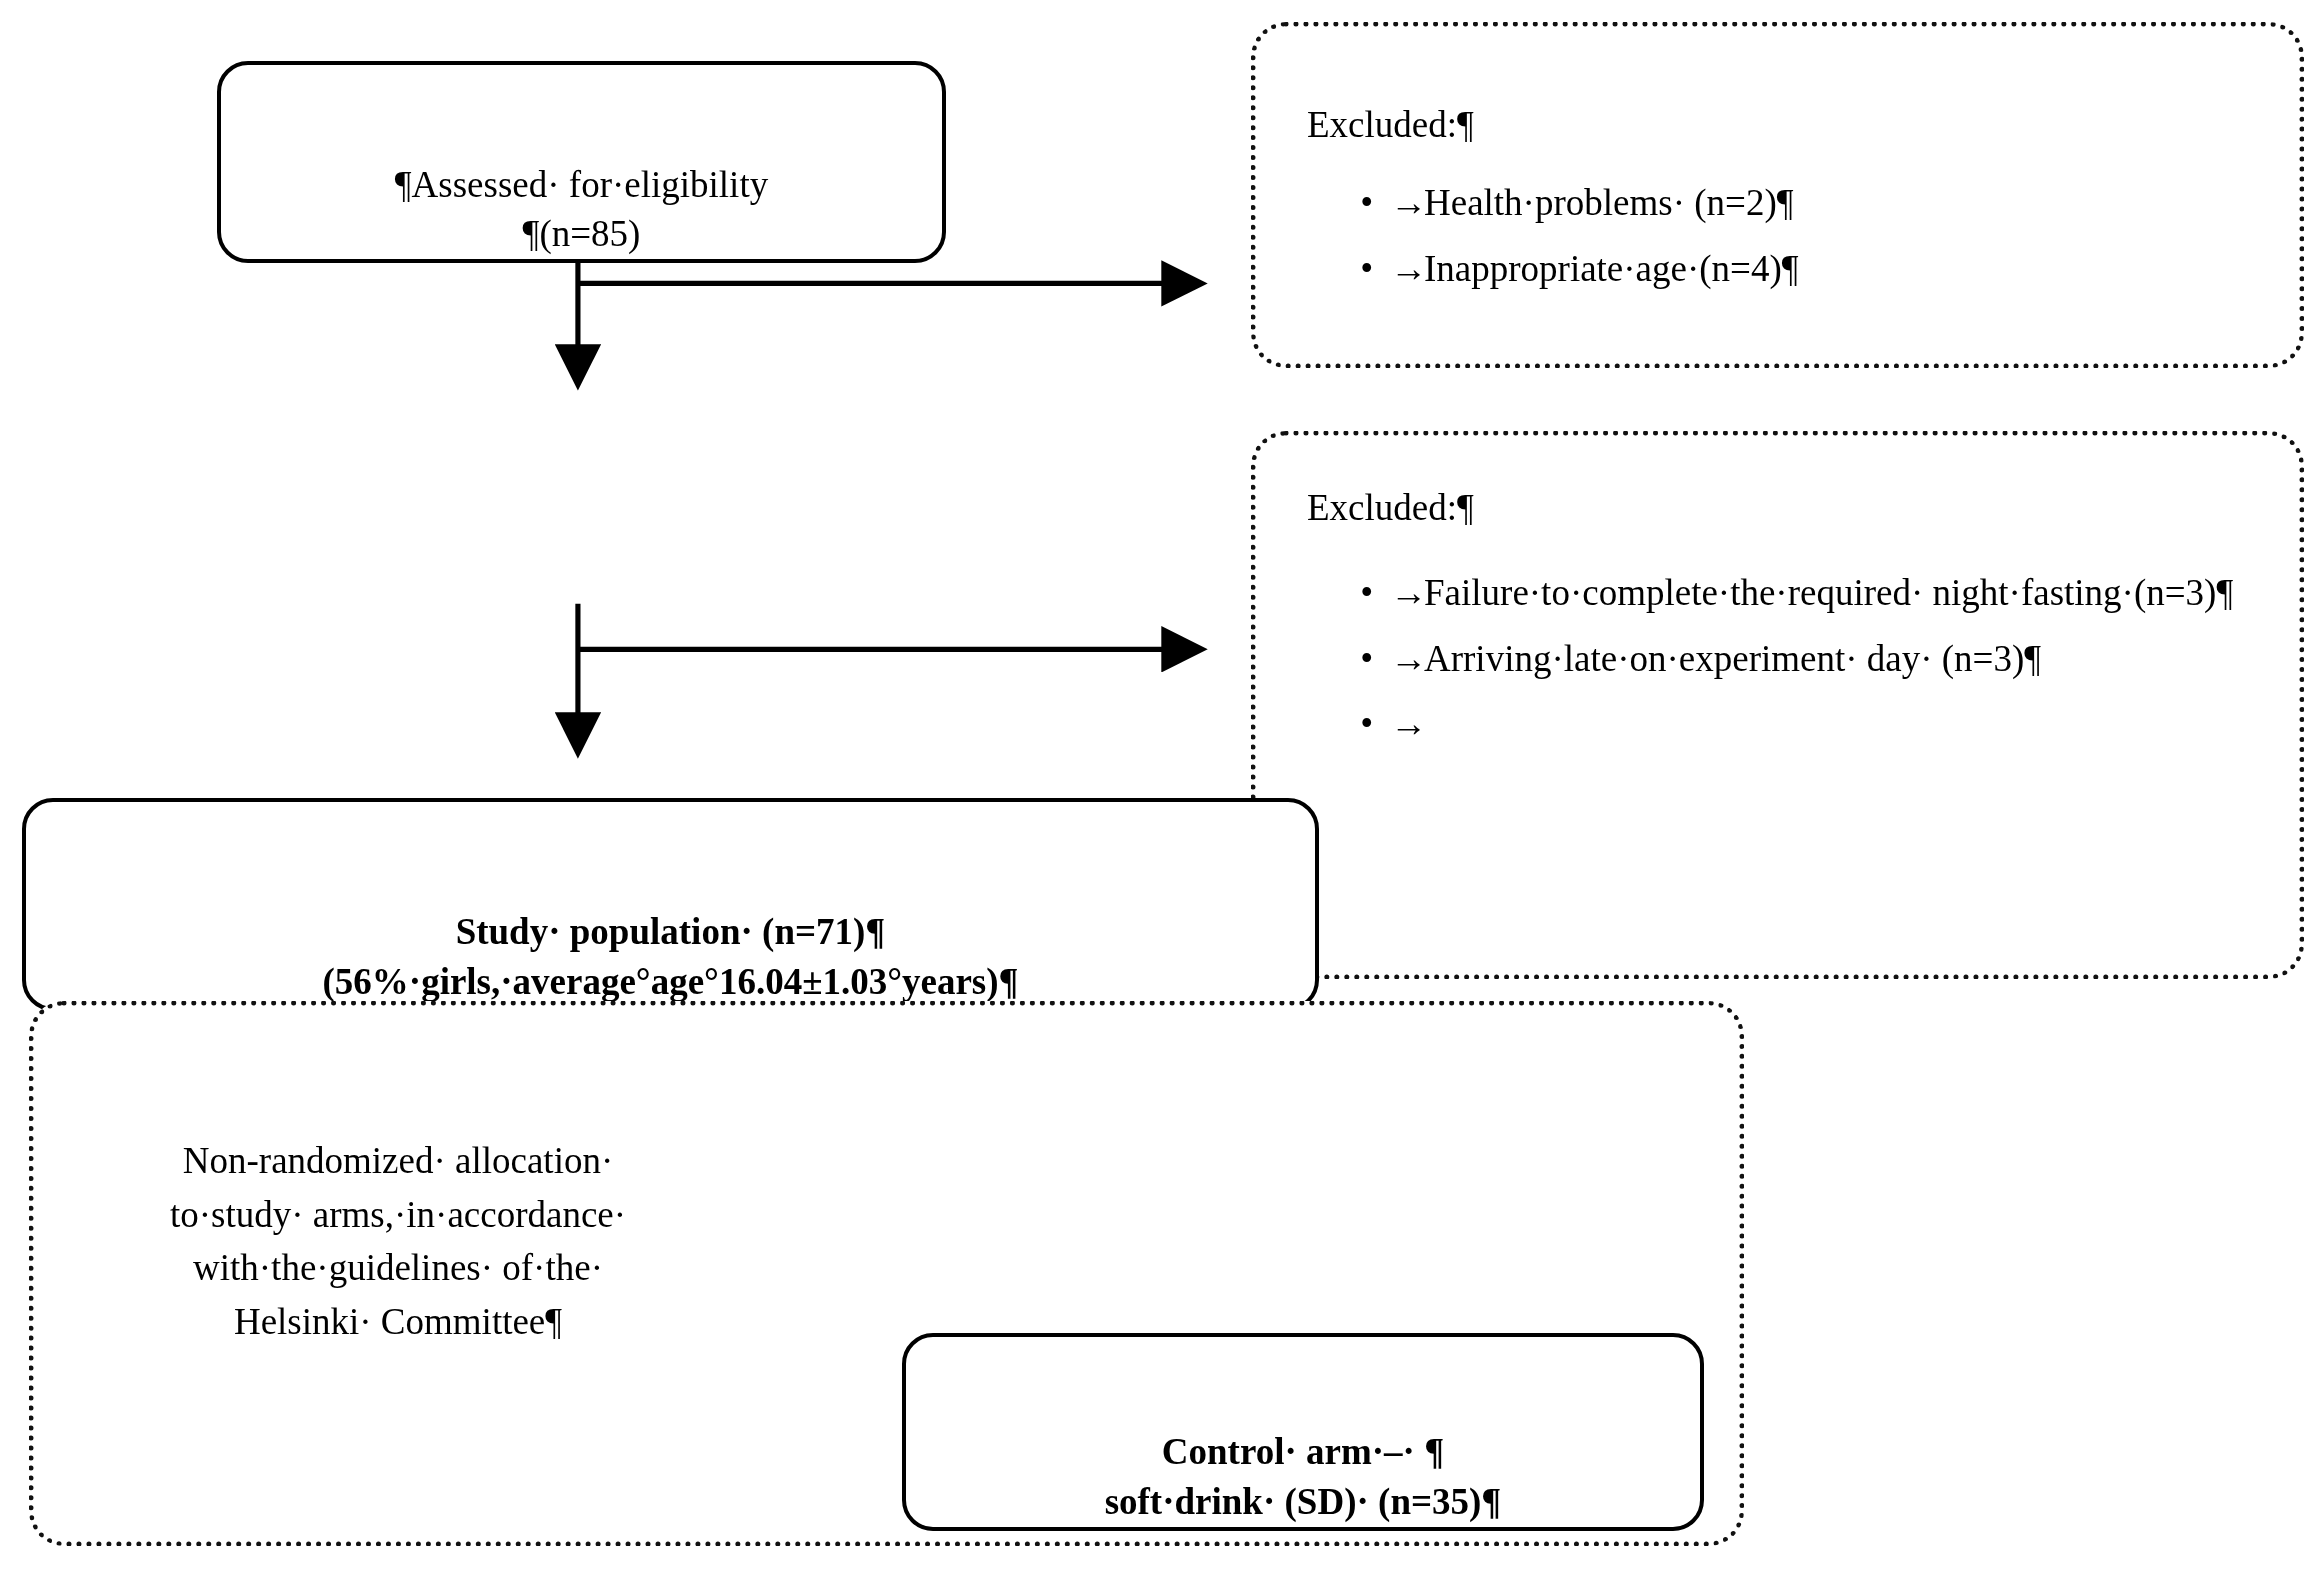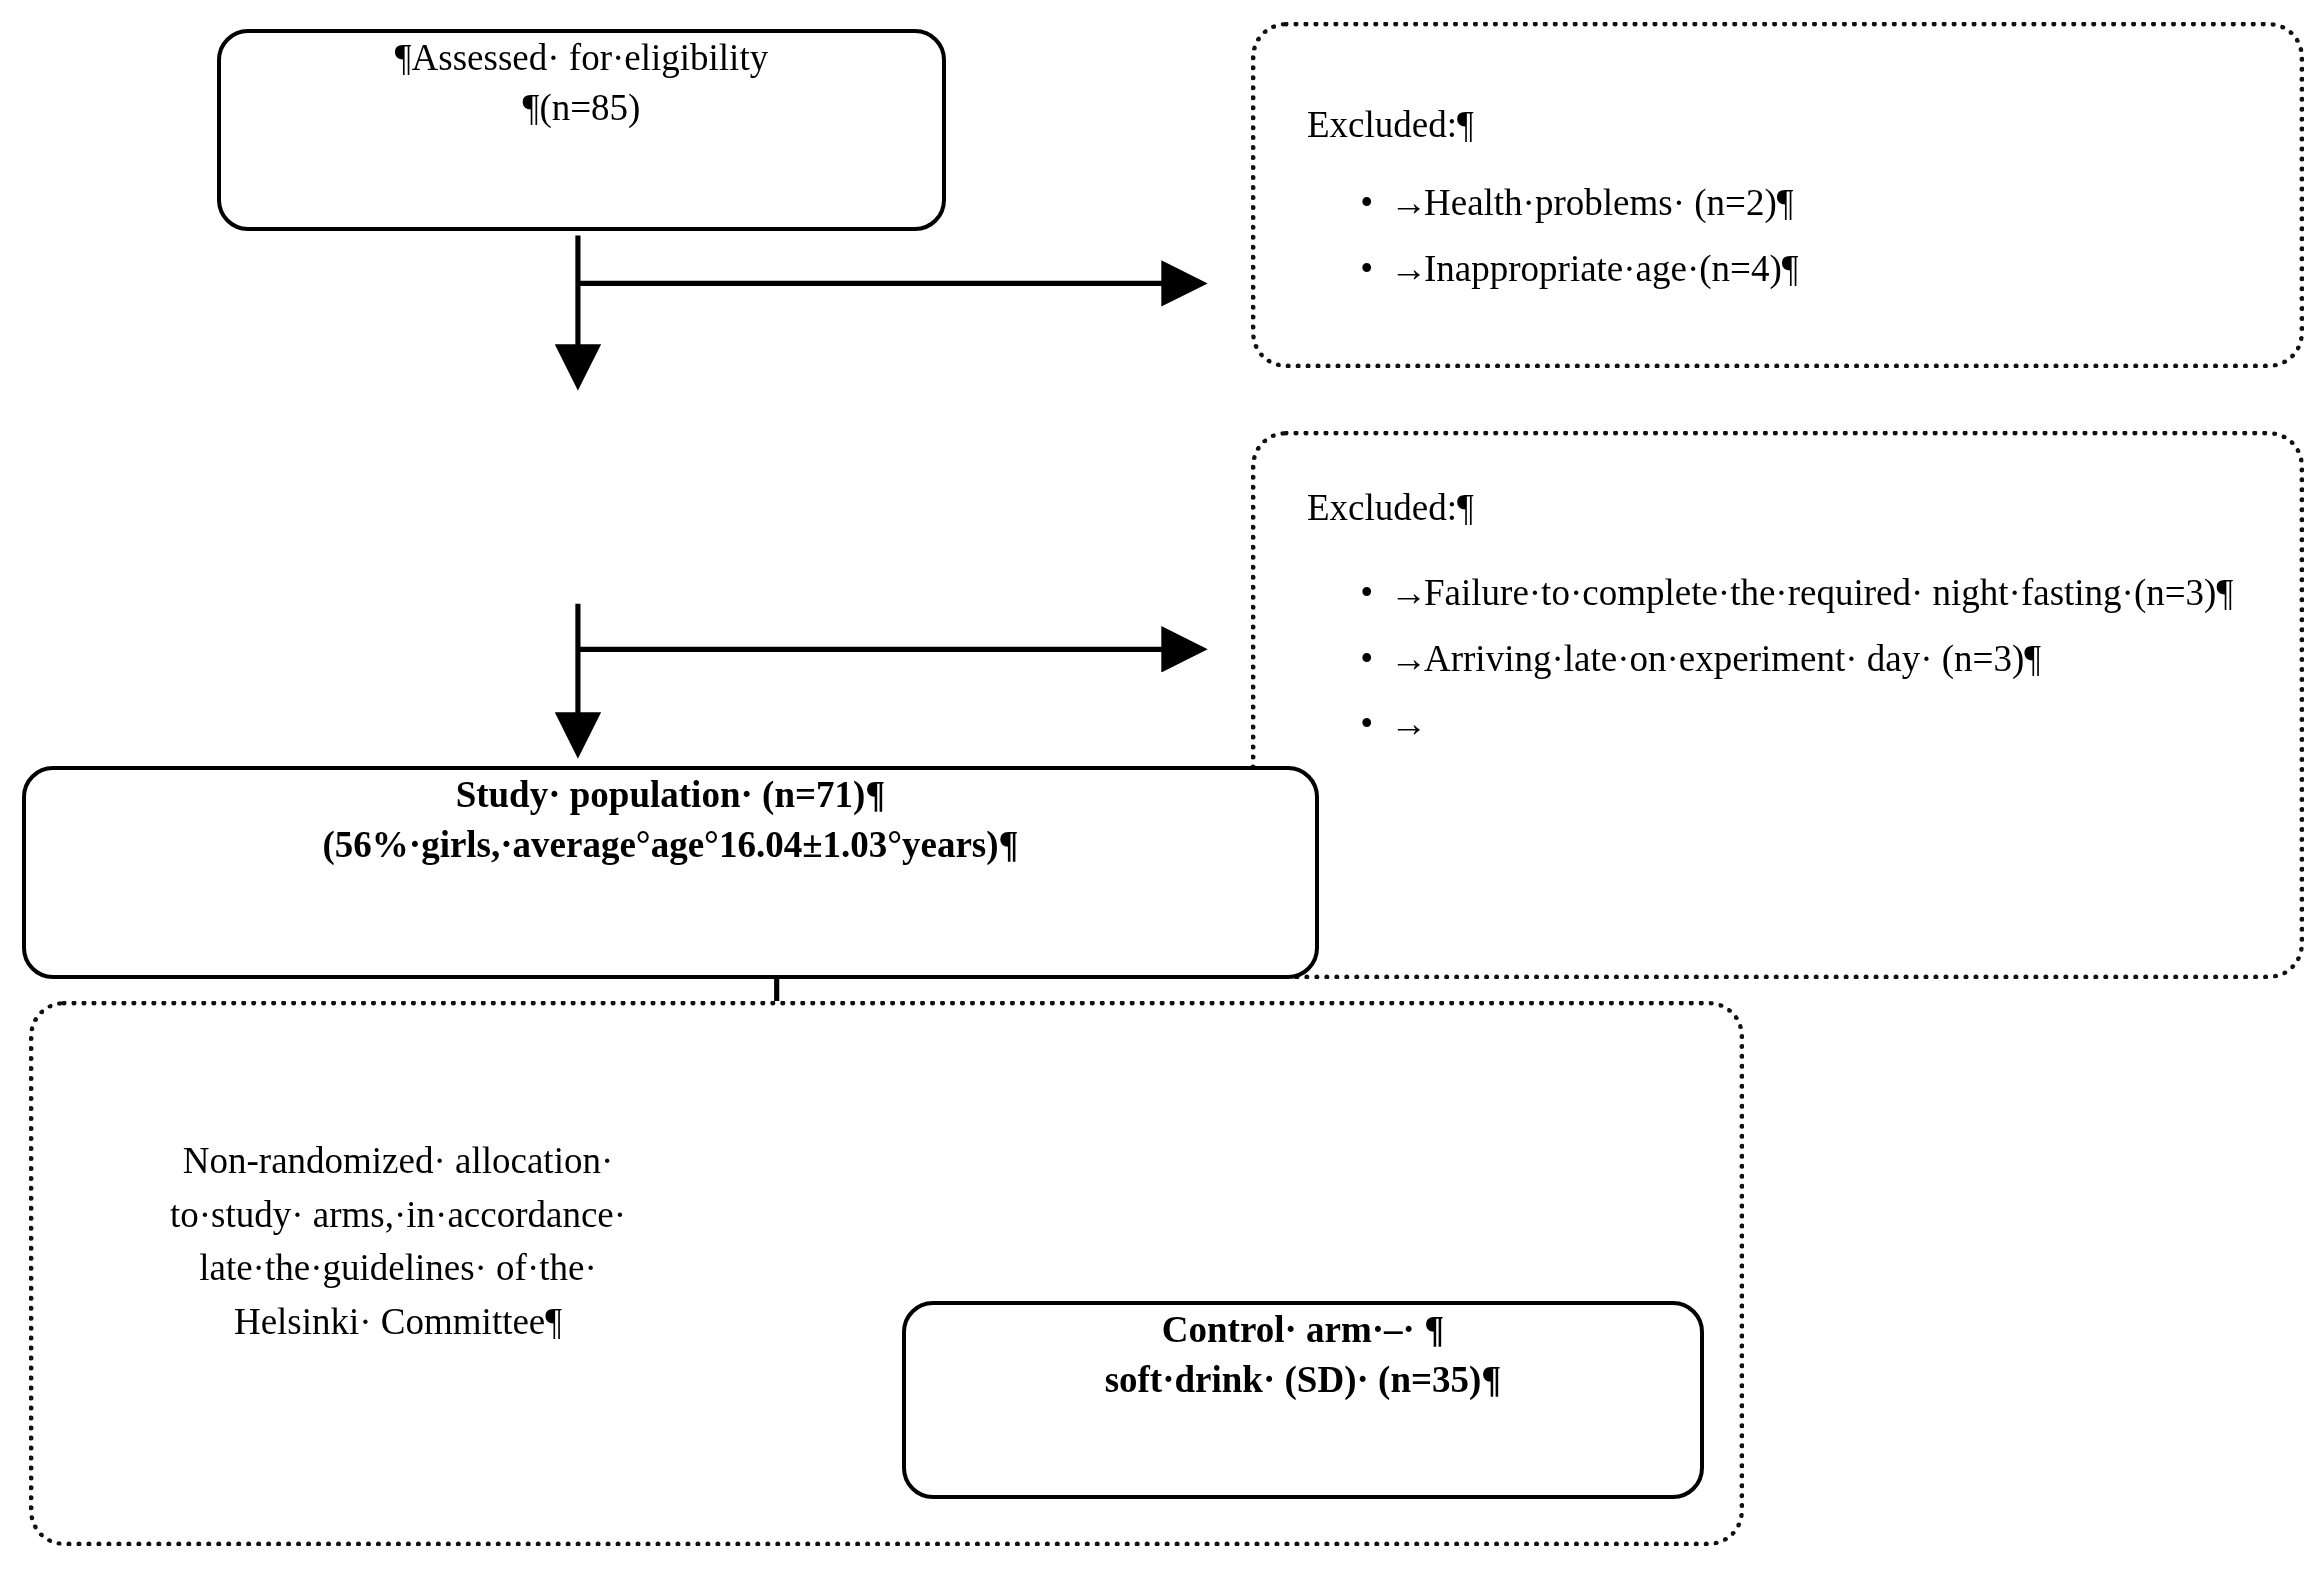--- a/index.html
+++ b/index.html
@@ -20,23 +20,24 @@
   }
   .box {
     position: absolute;
     border: 4.4px solid #000000;
     border-radius: 31px;
     background: #ffffff;
     box-sizing: border-box;
     display: flex;
     flex-direction: column;
     align-items: center;
-    justify-content: flex-start;
+    justify-content: flex-end;
     text-align: center;
     line-height: 1.35;
+    margin-top: 32px;
   }
   .dotted {
     position: absolute;
     border: 5.2px dotted #111111;
     border-radius: 35px;
     background: #ffffff;
     box-sizing: border-box;
   }
   .line {
     font-size: 37px;
@@ -162,21 +163,21 @@
     <div class="line">Study· population· (n=71)¶</div>
     <div class="line">(56%·girls,·average°age°16.04±1.03°years)¶</div>
   </div>
 
   <div class="dotted" style="left:29.4px; top:1001px; width:1715px; height:545px;">
   </div>
 
   <div class="alloc-text" style="left:74px; top:1134px;">
     <div>Non-randomized· allocation·</div>
     <div>to·study· arms,·in·accordance·</div>
-    <div>late·the·guidelines· of·the·</div>
+    <div>with·the·guidelines· of·the·</div>
     <div>Helsinki· Committee¶</div>
   </div>
 
 
   <div class="box bold" style="left:902px; top:1301px; width:802px; height:198px;">
     <div class="line">Control· arm·–· ¶</div>
     <div class="line">soft·drink· (SD)· (n=35)¶</div>
   </div>
 
 </div>

